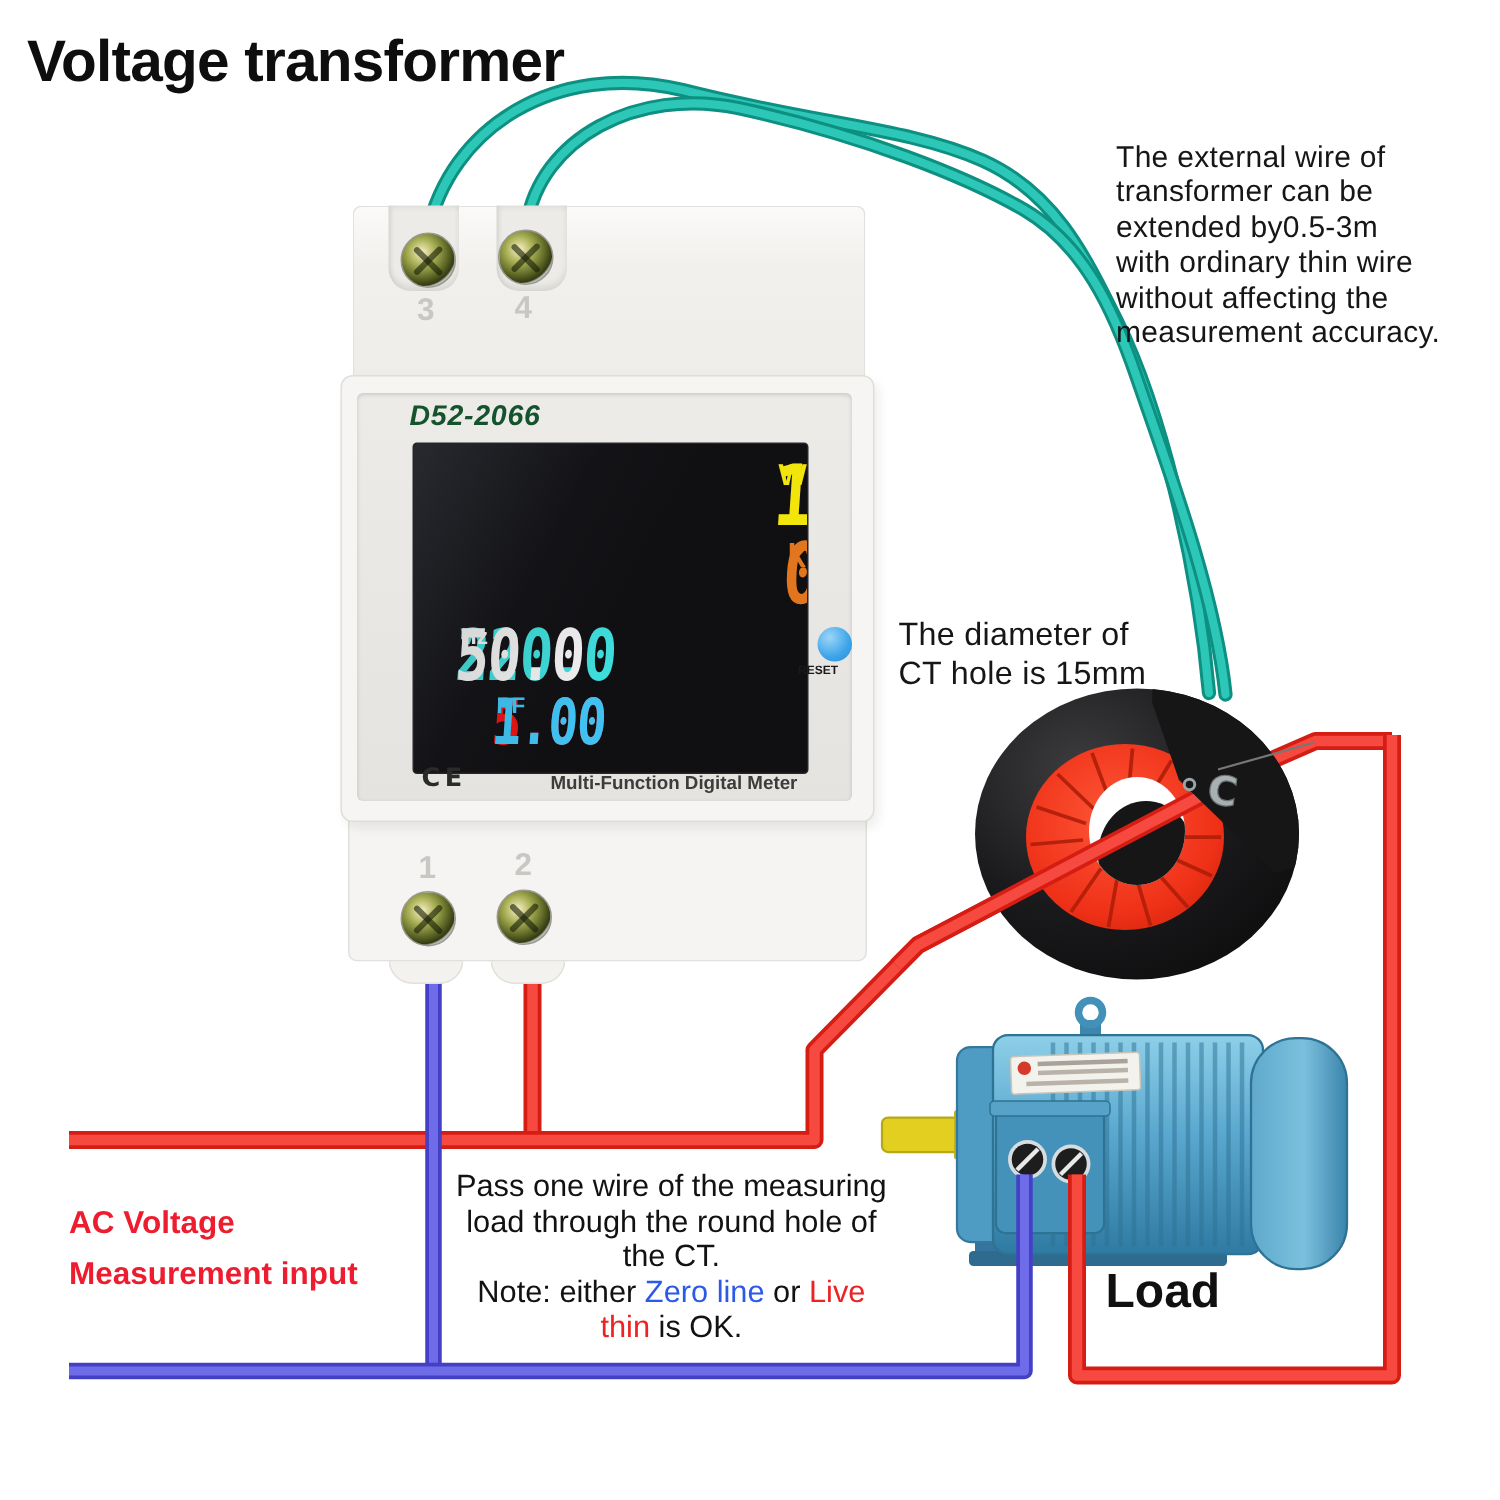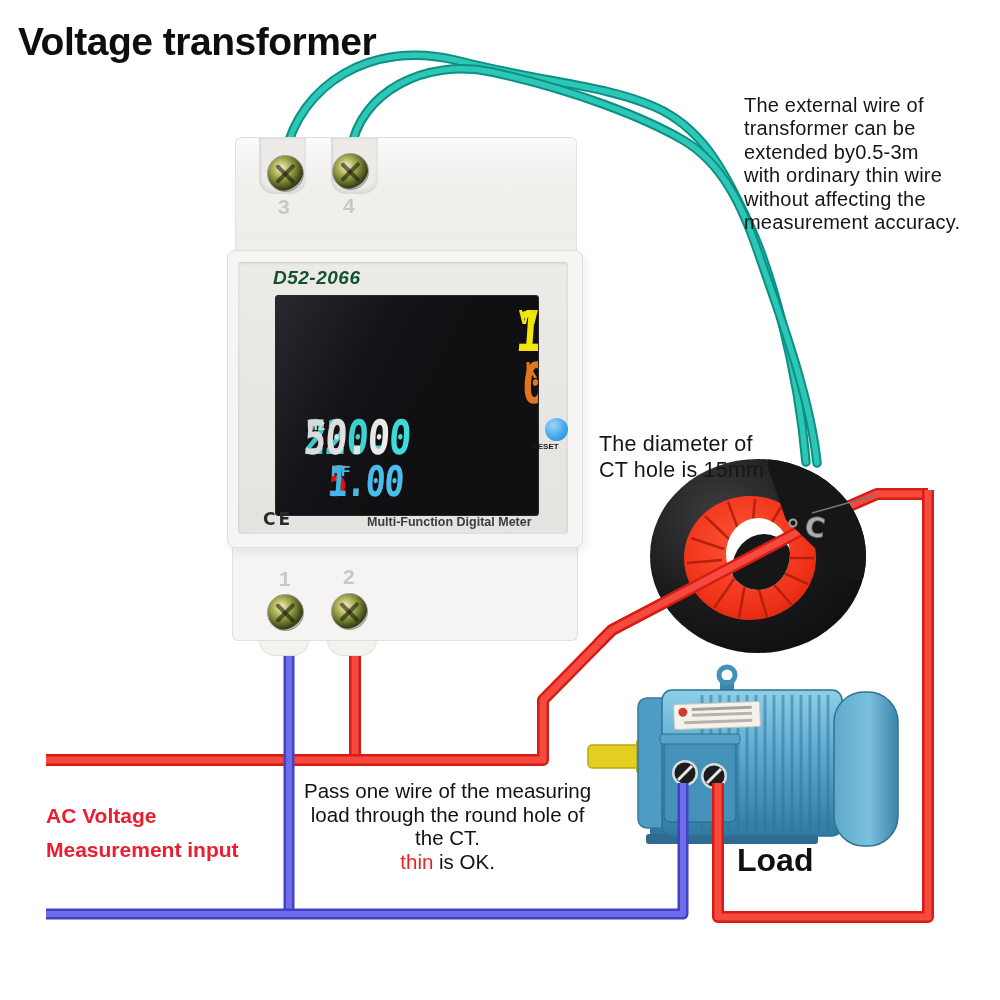--- a/index.html
+++ b/index.html
@@ -2,21 +2,21 @@
 <html><head>
 <meta charset="utf-8">
 <style>
   html,body{margin:0;padding:0;background:#ffffff;}
   #canvas{position:relative;width:1000px;height:1000px;background:#ffffff;overflow:hidden;
           font-family:"Liberation Sans",sans-serif;}
   #wiring{position:absolute;left:0;top:0;z-index:1;}
   .txt{position:absolute;z-index:3;}
   #title{left:18px;top:20px;font-size:39px;font-weight:800;letter-spacing:-0.5px;color:#0e0e0e;}
   #tnote{left:744px;top:94px;width:260px;font-size:20px;line-height:23.4px;color:#161616;letter-spacing:0.2px;}
-  #ctnote{left:599px;top:410px;font-size:21.5px;line-height:26px;color:#161616;letter-spacing:0.2px;margin-top:21px;}
+  #ctnote{left:599px;top:410px;font-size:21.5px;line-height:26px;color:#161616;letter-spacing:0.2px;}
   #acnote{left:46px;top:799px;font-size:21px;font-weight:700;line-height:34px;color:#ed1c2e;}
   #passnote{left:304px;top:779px;font-size:20.5px;line-height:23.6px;color:#121212;text-align:center;}
   #passnote .zero{color:#2b59e8;}
   #passnote .live{color:#ee2222;}
   #load{left:737px;top:842px;font-size:32px;font-weight:800;color:#101010;}
 
   
   #meter{position:absolute;left:227px;top:137px;width:356px;height:520px;z-index:2;}
   #meter *{position:absolute;}
   .m-top{left:8px;top:0;width:340px;height:114px;background:linear-gradient(#fbfaf9,#f2f0ed 35%,#efede9);
@@ -55,21 +55,21 @@
   .r2{top:62px;right:16px;} .r2 .seg{font-size:44px;color:#e2761f;} .r2 .unit{font-size:22px;color:#e2761f;}
   .r3{top:120px;left:28px;right:8px;justify-content:space-between;}
   .r3 .seg{font-size:37px;} .r3 .unit{font-size:15px;}
   .r4{top:166px;left:52px;right:10px;justify-content:space-between;}
   .r4 .seg{font-size:33px;} .r4 .unit{font-size:15px;}
   .grp{display:flex;align-items:baseline;position:static;}
   .c-cyan{color:#3edddb;} .c-white{color:#f1f1f1;} .c-red{color:#e81212;} .c-blue{color:#3fc2f2;}
   .m-reset-btn{left:318px;top:281px;width:23px;height:23px;border-radius:50%;
       background:radial-gradient(circle at 35% 30%, #9bd6f6, #3da4ea 60%, #2b8fd6);}
   .m-reset-label{left:305px;top:305px;width:50px;text-align:left;font-size:8px;font-weight:700;color:#1a1a1a;}
-  .m-ce{left:36px;top:372px;font-size:17px;font-weight:600;letter-spacing:3px;color:#2a2a2a;font-family:"DejaVu Sans",sans-serif;}
+  .m-ce{left:54px;top:372px;font-size:17px;font-weight:600;letter-spacing:3px;color:#2a2a2a;font-family:"DejaVu Sans",sans-serif;}
   .m-caption{left:140px;top:378px;width:200px;text-align:left;font-size:12.5px;font-weight:700;color:#3c3c3c;}
 </style>
 </head>
 <body>
 
 <div id="canvas">
 
   <svg id="wiring" width="1000" height="1000" viewBox="0 0 1000 1000">
     <defs>
       <radialGradient id="ctGrad" cx="33%" cy="28%" r="85%">
@@ -291,17 +291,18 @@
 
   <div id="acnote" class="txt">
     <div>AC Voltage</div>
     <div>Measurement input</div>
   </div>
 
   <div id="passnote" class="txt">
     <div>Pass one wire of the measuring</div>
     <div>load through the round hole of</div>
     <div>the CT.</div>
+    <div><span>Note: either </span><span class="zero">Zero line</span><span> or </span><span class="live">Live</span></div>
     <div><span class="live">thin</span><span> is OK.</span></div>
   </div>
 
   <div id="load" class="txt">Load</div>
 </div>
 
 </body></html>

